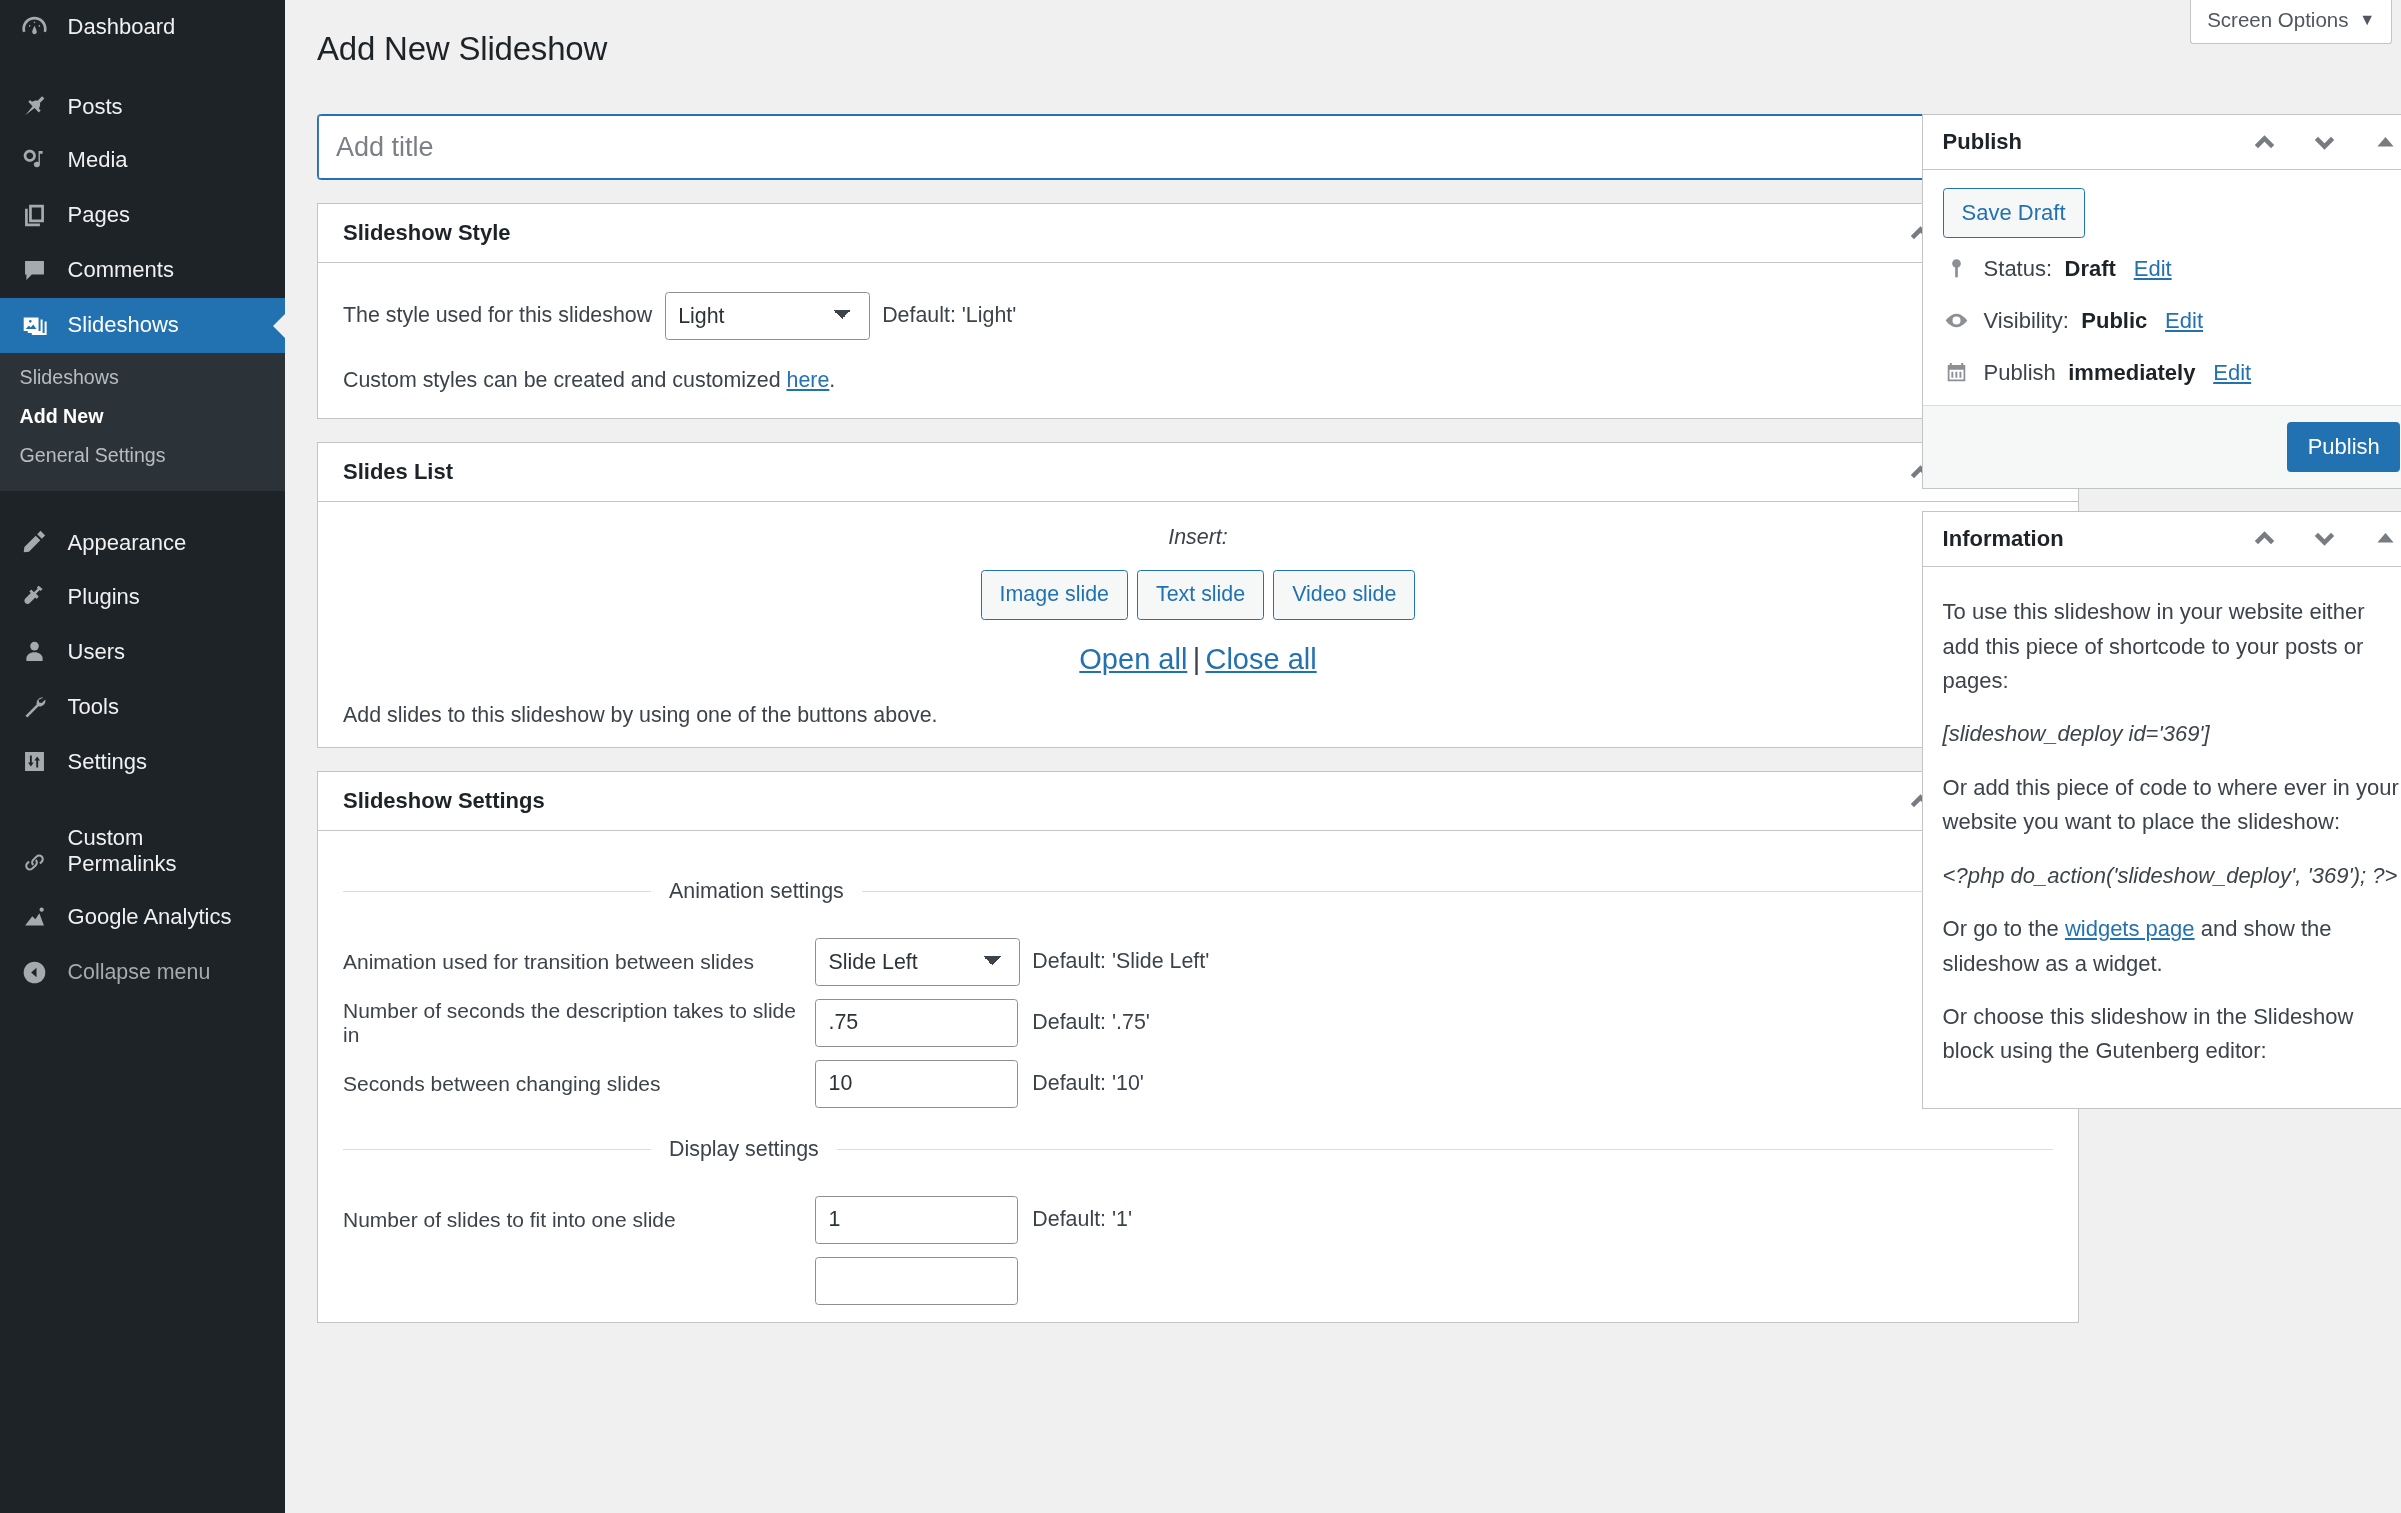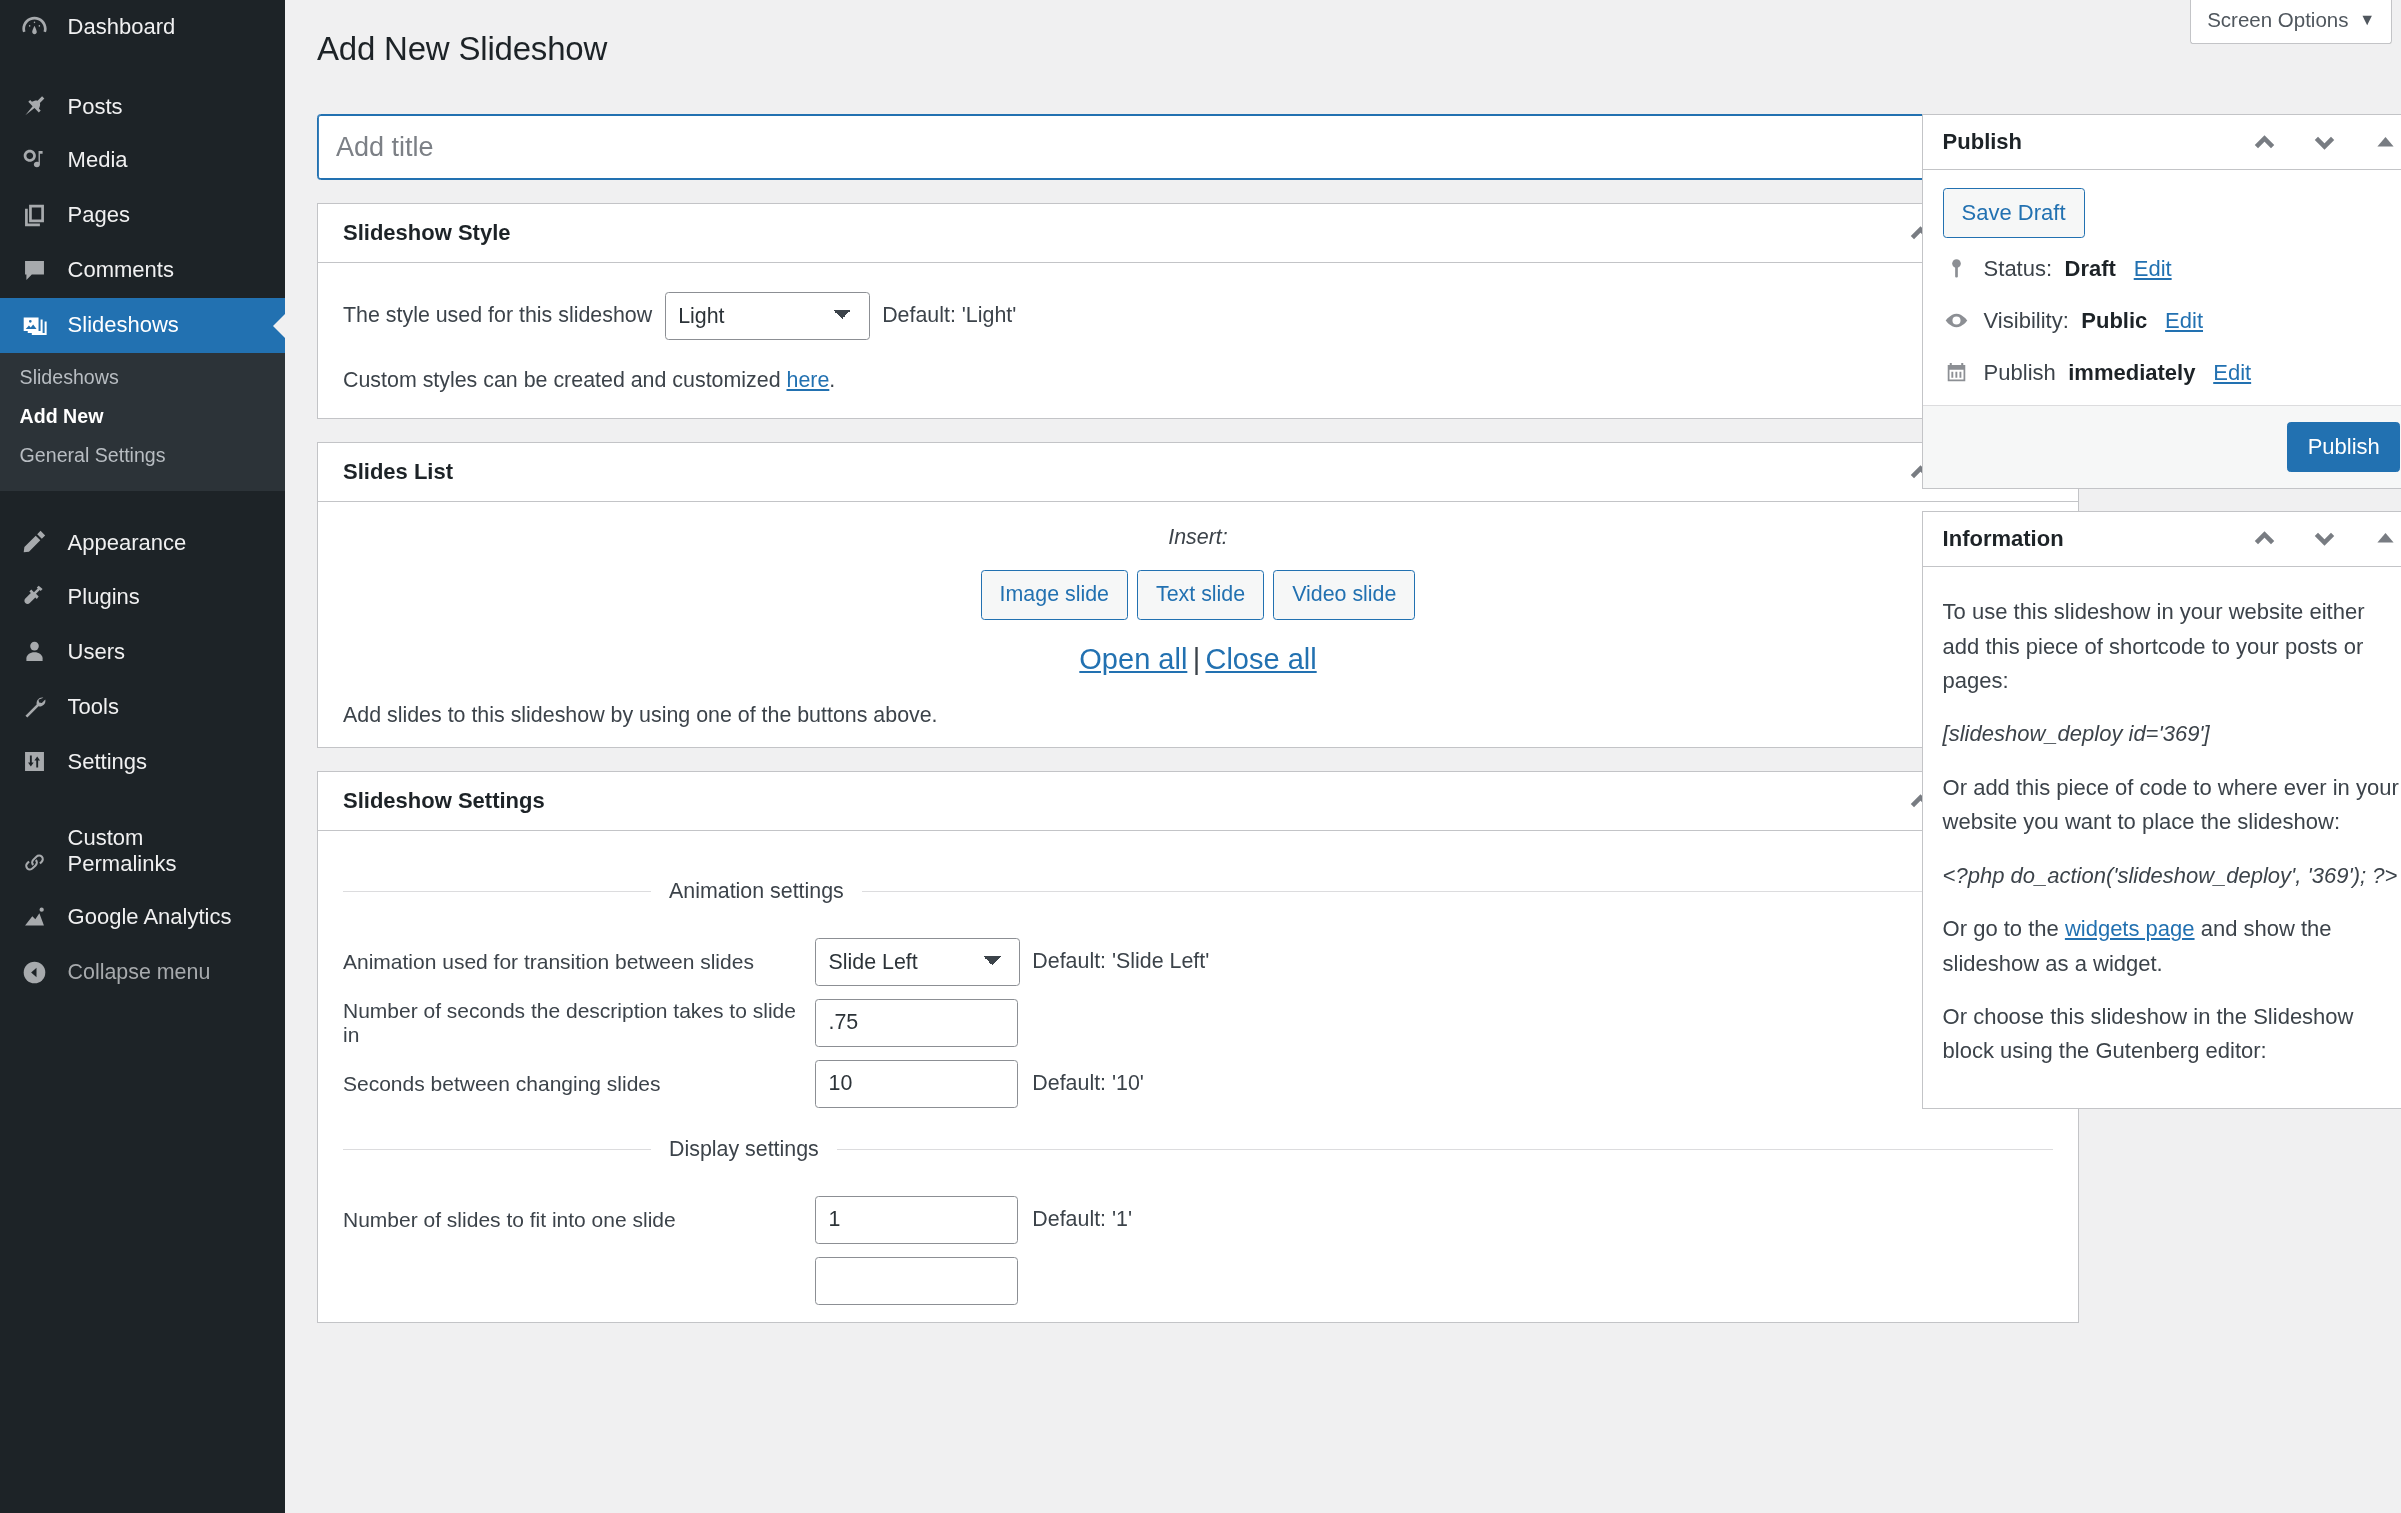--- a/index.html
+++ b/index.html
@@ -600,20 +600,21 @@
             </div>
             <div class="s-default">Default: 'Slide Left'</div>
           </div>
 
 
           <div class="setting-row">
             <div class="s-label">Number of seconds the description takes to slide in</div>
             <div class="s-field">
               <input class="wp-text" type="text" value=".75" style="">
             </div>
+            <div class="s-default">Default: '.75'</div>
           </div>
 
           <div class="setting-row">
             <div class="s-label">Seconds between changing slides</div>
             <div class="s-field">
               <input class="wp-text" type="text" value="10" style="">
             </div>
             <div class="s-default">Default: '10'</div>
           </div>
 

